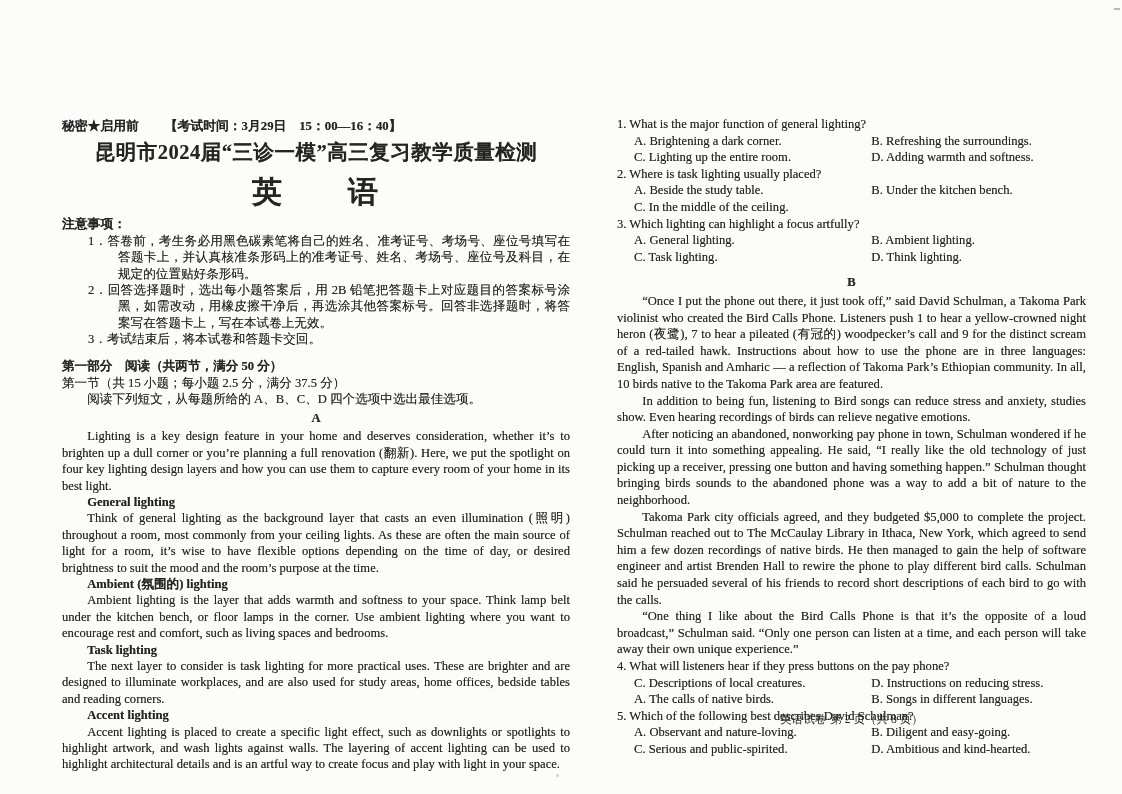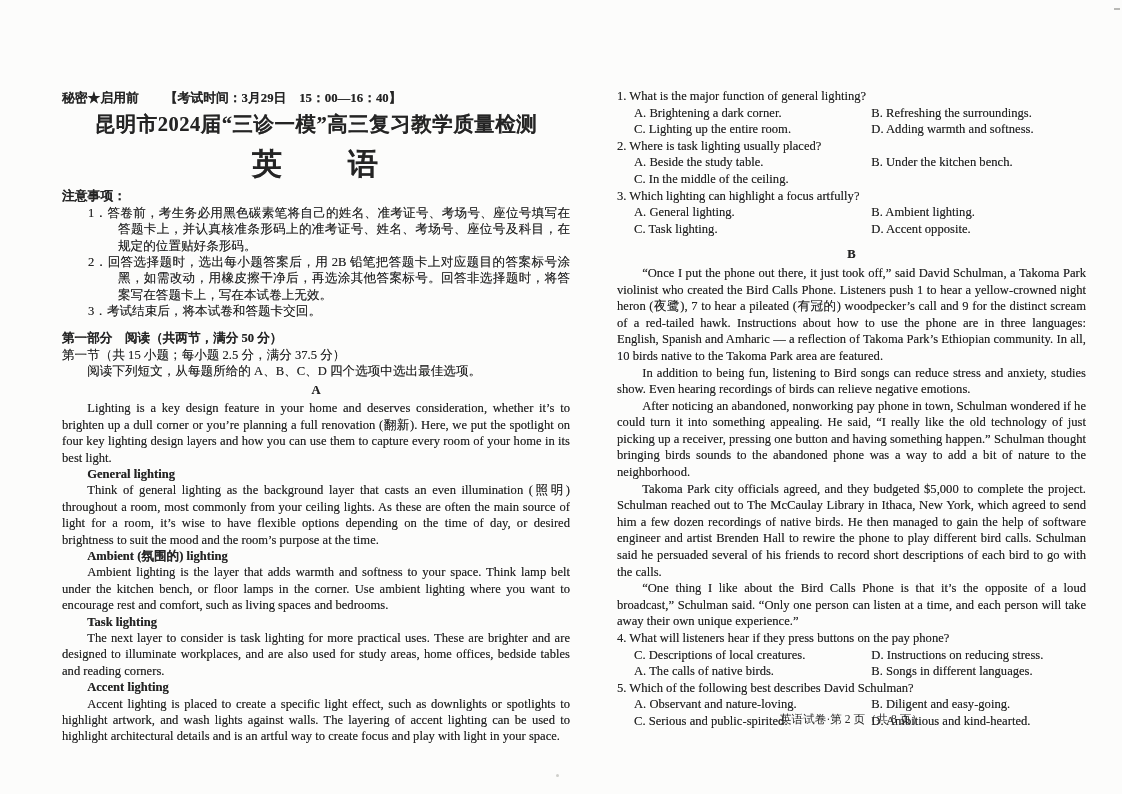--- a/index.html
+++ b/index.html
@@ -4,21 +4,21 @@
 <style>
   html,body{margin:0;padding:0;}
   body{
     width:1122px;height:794px;position:relative;overflow:hidden;
     background:#fbfbfa;
     font-family:"Liberation Serif","DejaVu Serif",serif;
     color:#242424;
   }
   .page{position:absolute;inset:0;background:#fcfcfb;}
   
-  .col{text-shadow:0 0 .45px rgba(40,40,40,.55);}
+  .col{text-shadow:0 0 .45px rgba(40,40,40,.55);margin-top:28px;}
   .col-left{position:absolute;left:62px;top:90px;width:508px;font-size:12.6px;line-height:16.4px;}
   .col-right{position:absolute;left:617px;top:88px;width:469px;font-size:12.6px;line-height:16.6px;}
 
   .hdr-row{display:flex;gap:26px;font-weight:bold;font-size:12.8px;white-space:nowrap;}
   .exam-title{text-align:center;font-weight:bold;font-size:20.5px;line-height:26px;margin-top:5px;letter-spacing:.5px;}
   .subject{text-align:center;font-weight:bold;font-size:30px;line-height:40px;margin:7px 0 4px 0;letter-spacing:2px;}
 
   .notice-title{font-weight:bold;font-size:12.8px;}
   .notice{padding-left:56px;text-indent:-30px;text-align:justify;font-family:Liberation Serif, serif;}
 
@@ -109,21 +109,21 @@
     </div>
 
     <div class="q-block">
       <div class="q-stem">3. Which lighting can highlight a focus artfully?</div>
       <div class="q-row">
         <span class="q-opt-left">A. General lighting.</span>
         <span class="q-opt-right">B. Ambient lighting.</span>
       </div>
       <div class="q-row">
         <span class="q-opt-left">C. Task lighting.</span>
-        <span class="q-opt-right">D. Accent opposite.</span>
+        <span class="q-opt-right">D. Think lighting.</span>
       </div>
     </div>
 
     <div class="passage-label" style="margin-top:9px;">B</div>
 
     <p class="para">“Once I put the phone out there, it just took off,” said David Schulman, a Takoma Park violinist who created the Bird Calls Phone. Listeners push 1 to hear a yellow-crowned night heron (夜鹭), 7 to hear a pileated (有冠的) woodpecker’s call and 9 for the distinct scream of a red-tailed hawk. Instructions about how to use the phone are in three languages: English, Spanish and Amharic — a reflection of Takoma Park’s Ethiopian community. In all, 10 birds native to the Takoma Park area are featured.</p>
     <p class="para">In addition to being fun, listening to Bird songs can reduce stress and anxiety, studies show. Even hearing recordings of birds can relieve negative emotions.</p>
     <p class="para">After noticing an abandoned, nonworking pay phone in town, Schulman wondered if he could turn it into something appealing. He said, “I really like the old technology of just picking up a receiver, pressing one button and having something happen.” Schulman thought bringing birds sounds to the abandoned phone was a way to add a bit of nature to the neighborhood.</p>
     <p class="para">Takoma Park city officials agreed, and they budgeted $5,000 to complete the project. Schulman reached out to The McCaulay Library in Ithaca, New York, which agreed to send him a few dozen recordings of native birds. He then managed to gain the help of software engineer and artist Brenden Hall to rewire the phone to play different bird calls. Schulman said he persuaded several of his friends to record short descriptions of each bird to go with the calls.</p>
     <p class="para">“One thing I like about the Bird Calls Phone is that it’s the opposite of a loud broadcast,” Schulman said. “Only one person can listen at a time, and each person will take away their own unique experience.”</p>

